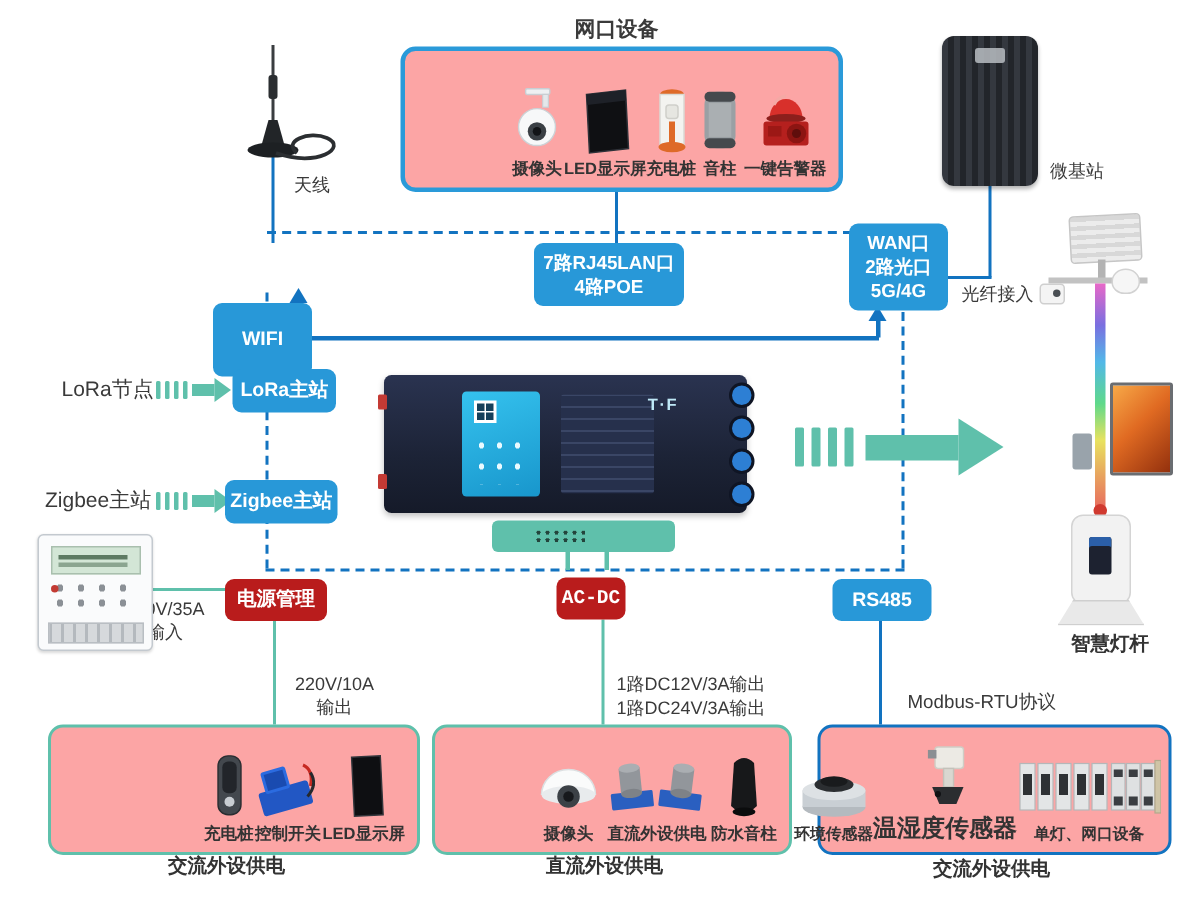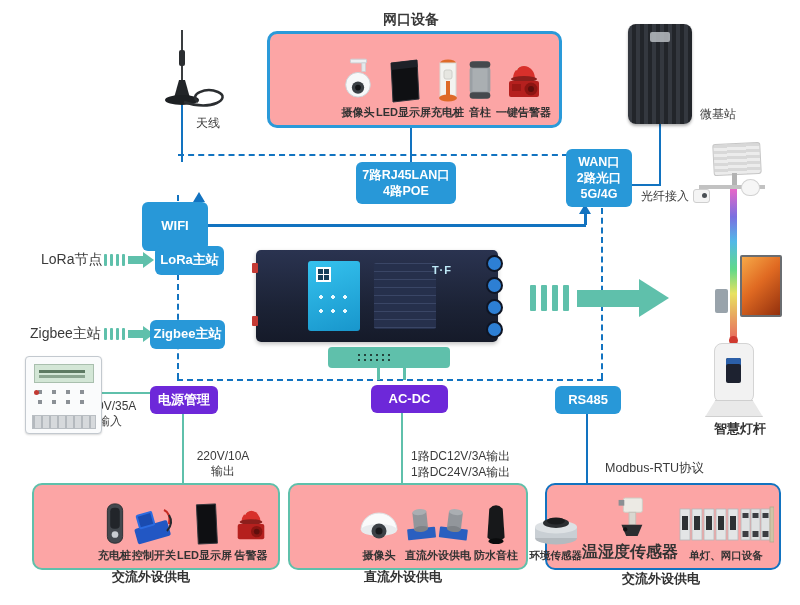--- a/index.html
+++ b/index.html
@@ -10,21 +10,21 @@
   .vline{position:absolute;width:0;border-left:2px solid #1273c0;}
   .hline.teal{border-top-color:#5fc0ab;}
   .vline.teal{border-left-color:#5fc0ab;}
   .hdash{position:absolute;height:0;border-top:2px dashed #1273c0;}
   .vdash{position:absolute;width:0;border-left:2px dashed #1273c0;}
   .arrow-up{position:absolute;width:0;height:0;border-left:6px solid transparent;border-right:6px solid transparent;border-bottom:10px solid #1273c0;}
   
   .node{position:absolute;background:#2898d8;color:#fff;font-size:13px;font-weight:600;
         display:flex;flex-direction:column;align-items:center;justify-content:center;
         border-radius:6px;text-align:center;line-height:1.3;z-index:3;}
-  .node.teal{background:#6d28d9;}
+  .node.teal{background:#b91c1c;font-family:Liberation Mono, monospace;}
   .node .ln{display:block;}
   
   .lbl{position:absolute;color:#3a3a3a;font-size:12px;line-height:1.25;white-space:nowrap;}
   .lbl.big{font-size:14px;}
   .lbl.center{text-align:center;white-space:normal;}
   .caption{position:absolute;color:#333;font-size:13px;font-weight:700;text-align:center;}
   
   .devbox{position:absolute;background:#fca5a5;border-radius:10px;display:flex;
           align-items:flex-end;justify-content:flex-end;padding:6px 8px 5px 8px;z-index:2;}
   .devbox.blue{border:3px solid #2a9ad9;}
@@ -217,21 +217,21 @@
     <span class="bar"></span>
       <span class="bar"></span>
       <span class="bar"></span>
       <span class="bar"></span>
       <span class="stem"></span>
       <span class="head"></span>
   </div>
   <div class="node" style="left:150px;top:320px;width:75px;height:29px;">Zigbee主站</div>
 
   <div class="node teal" style="left:150px;top:386px;width:68px;height:28px;">电源管理</div>
-  <div class="node teal" style="left:371px;top:385px;width:77px;height:28px;">AC-DC</div>
+  <div class="node teal" style="left:371px;top:385px;width:46px;height:28px;">AC-DC</div>
   <div class="node" style="left:555px;top:386px;width:66px;height:28px;">RS485</div>
 
   <div class="gw-body">
     <div class="gw-red" style="top:13px;"></div>
     <div class="gw-red" style="top:66px;"></div>
     <div class="gw-panel">
       <div class="gw-qr"></div>
       <div class="gw-dots"></div>
     </div>
     <div class="gw-label"></div>
@@ -293,31 +293,20 @@
         <path d="M33 8 q7 3 5 14" stroke="#c62a22" stroke-width="2" fill="none"></path>
         <path d="M38 13 q5 8 -2 16" stroke="#26292d" stroke-width="2" fill="none"></path>
       </svg>
       <span class="dlabel">控制开关</span>
     </div>
     <div class="dev-item">
       <svg width="34" height="44" viewBox="0 0 34 46">
         <polygon points="8,3 28,2 30,43 10,44" fill="#0e0f12" stroke="#33363c"></polygon>
       </svg>
       <span class="dlabel">LED显示屏</span>
-    </div>
-    <div class="dev-item">
-      <svg width="38" height="44" viewBox="0 0 40 46">
-        <path d="M10 21 a10 12 0 0 1 20 0 z" fill="#d8302b"></path>
-        <path d="M13 13 a9 9 0 0 1 7 -5" stroke="#f4a9a5" fill="none" stroke-width="2"></path>
-        <ellipse cx="20" cy="21" rx="12" ry="3" fill="#8c1f1c"></ellipse>
-        <rect x="6" y="23" width="28" height="16" rx="2" fill="#b5201e"></rect>
-        <circle cx="26" cy="31" r="6" fill="#8c1512"></circle>
-          <circle cx="26" cy="31" r="3" fill="#5f0e0c"></circle>
-      </svg>
-      <span class="dlabel">告警器</span>
     </div>
   </div>
   <div class="caption" style="left:32px;top:568px;width:238px;">交流外设供电</div>
 
   <div class="devbox tealb" style="left:288px;top:483px;width:220px;height:72px;">
     <div class="dev-item">
       <svg width="46" height="42" viewBox="0 0 46 42">
         <path d="M5 26 a18 17 0 0 1 36 0" fill="#fafbfb" stroke="#dce0e2"></path>
         <ellipse cx="23" cy="26" rx="18" ry="6" fill="#e8ebed"></ellipse>
         <circle cx="23" cy="27" r="7.5" fill="#3c4146"></circle>

